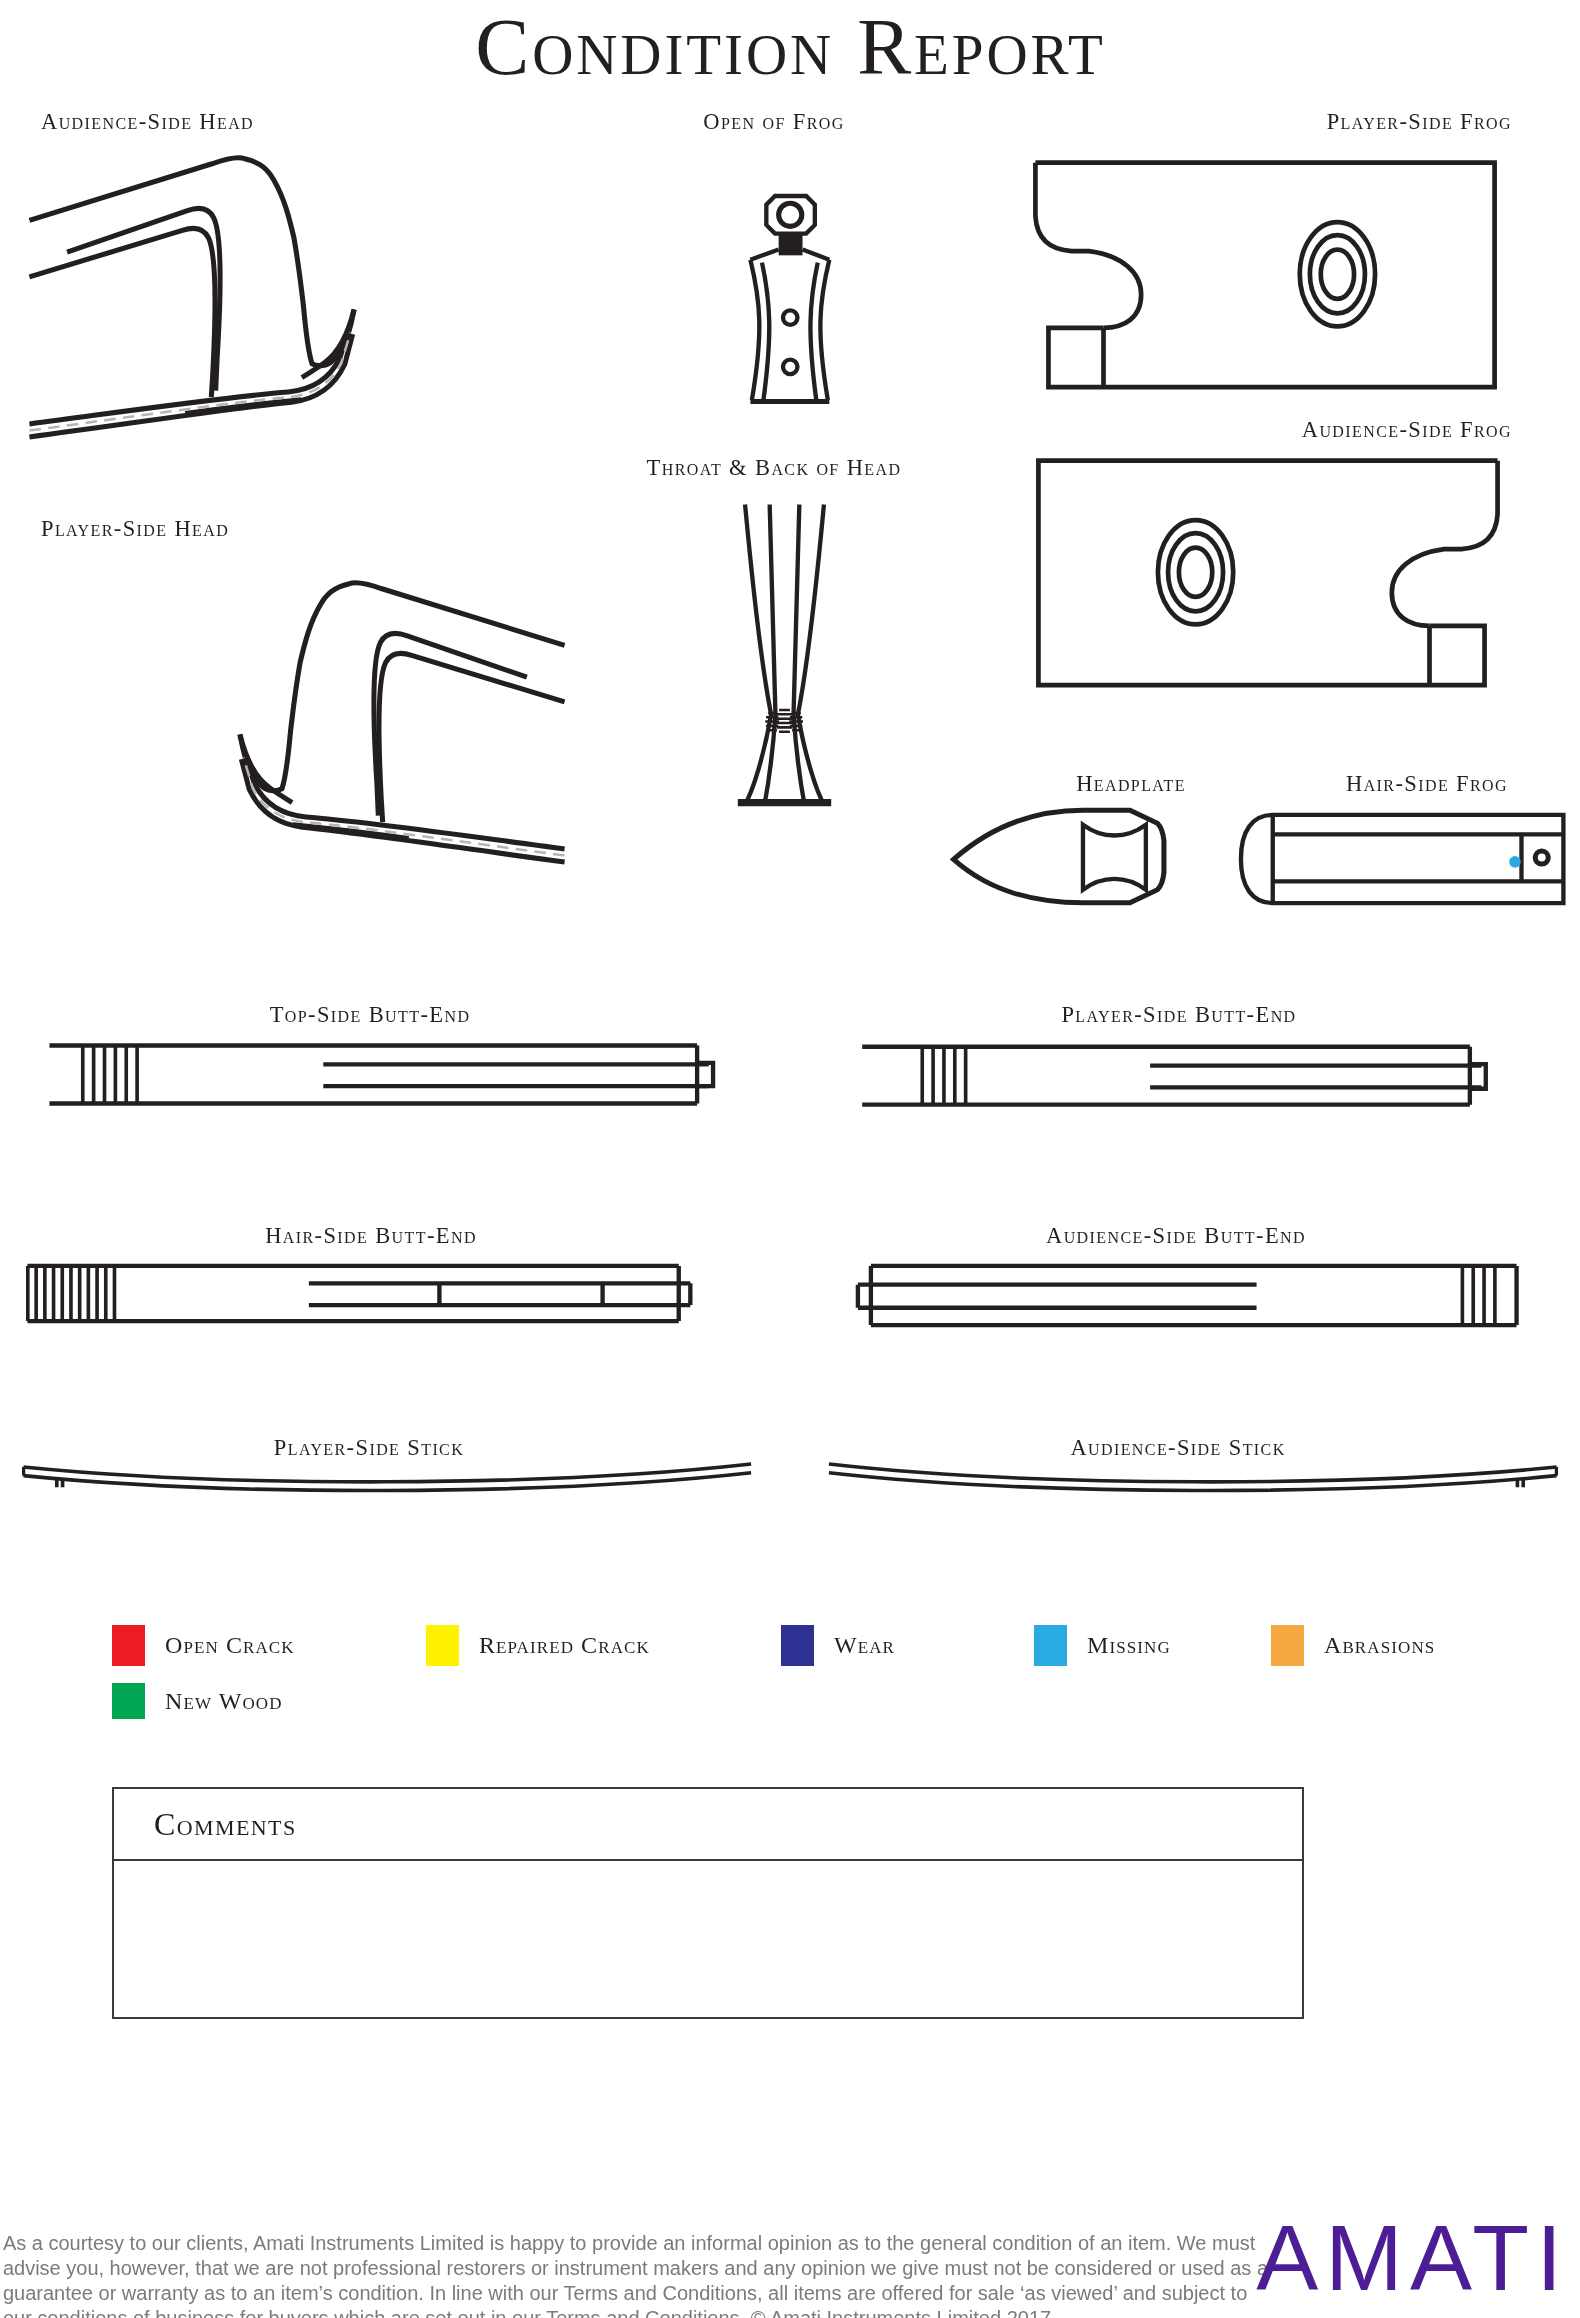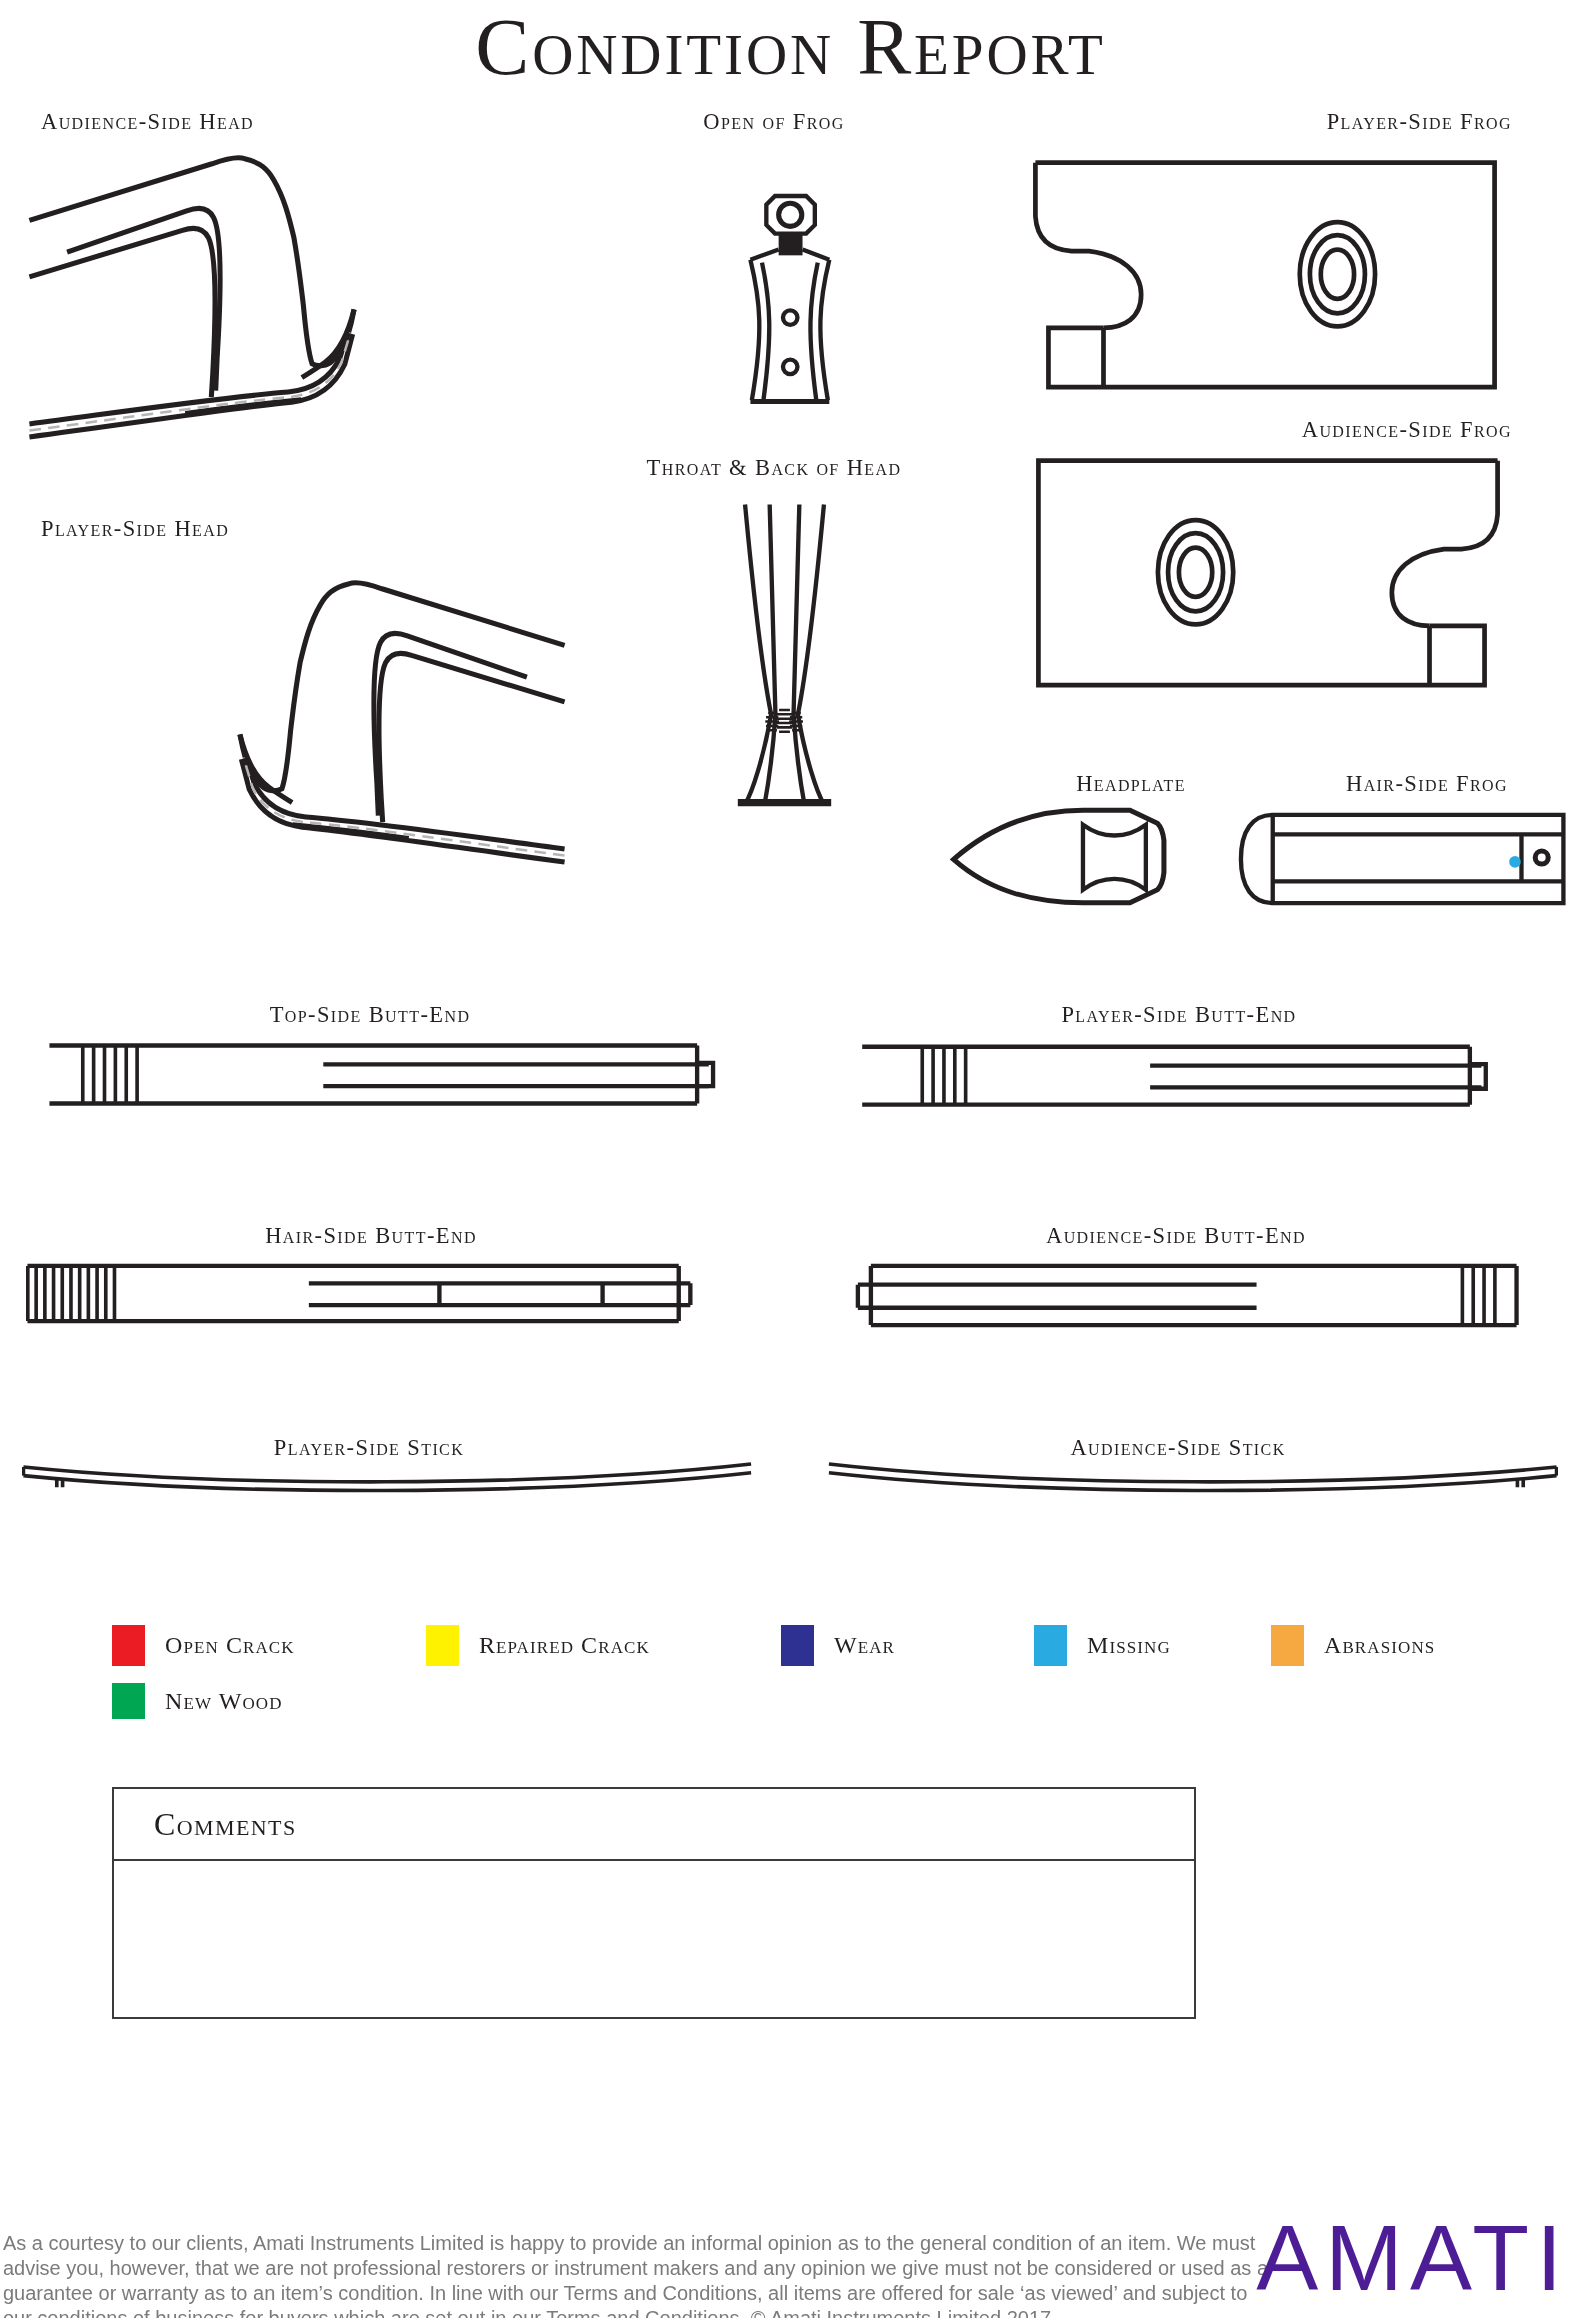--- a/index.html
+++ b/index.html
@@ -8,21 +8,21 @@
   .title{position:absolute;top:1.4px;left:0;width:100%;text-align:center;
          font-variant:small-caps;font-size:81px;letter-spacing:2.9px;font-weight:400;}
   .dlabel{position:absolute;font-variant:small-caps;font-size:22.5px;letter-spacing:1.4px;white-space:nowrap;}
   .lab-c{transform:translateX(-50%);}
   .lab-r{transform:translateX(-100%);}
   .drawing{position:absolute;}
   .legend-item{position:absolute;display:flex;align-items:center;gap:20px;}
   .swatch{width:33px;height:41px;}
   .swatch.sq{height:36px;}
   .legend-label{font-variant:small-caps;font-size:24px;letter-spacing:1.1px;white-space:nowrap;}
-  .comments-box{position:absolute;left:112px;top:1787px;width:1084px;height:232px;
+  .comments-box{position:absolute;left:112px;top:1787px;width:1192px;height:232px;
                 border:2.9px solid #3A3A3C;box-sizing:border-box;}
   .comments-head{height:70px;border-bottom:2.9px solid #3A3A3C;display:flex;align-items:center;padding-left:40px;
                  font-variant:small-caps;font-size:32px;letter-spacing:1.4px;}
   .comments-entry{height:156px;}
   .disclaimer{position:absolute;left:2.9px;top:2231px;width:1272px;
               font-family:"Liberation Sans","DejaVu Sans",sans-serif;
               font-size:20px;line-height:25px;color:#7B7B7B;}
   .brand{position:absolute;right:11.6px;top:2212px;
          font-family:"Liberation Sans","DejaVu Sans",sans-serif;
          font-size:93px;font-weight:300;letter-spacing:7.2px;line-height:1;}

